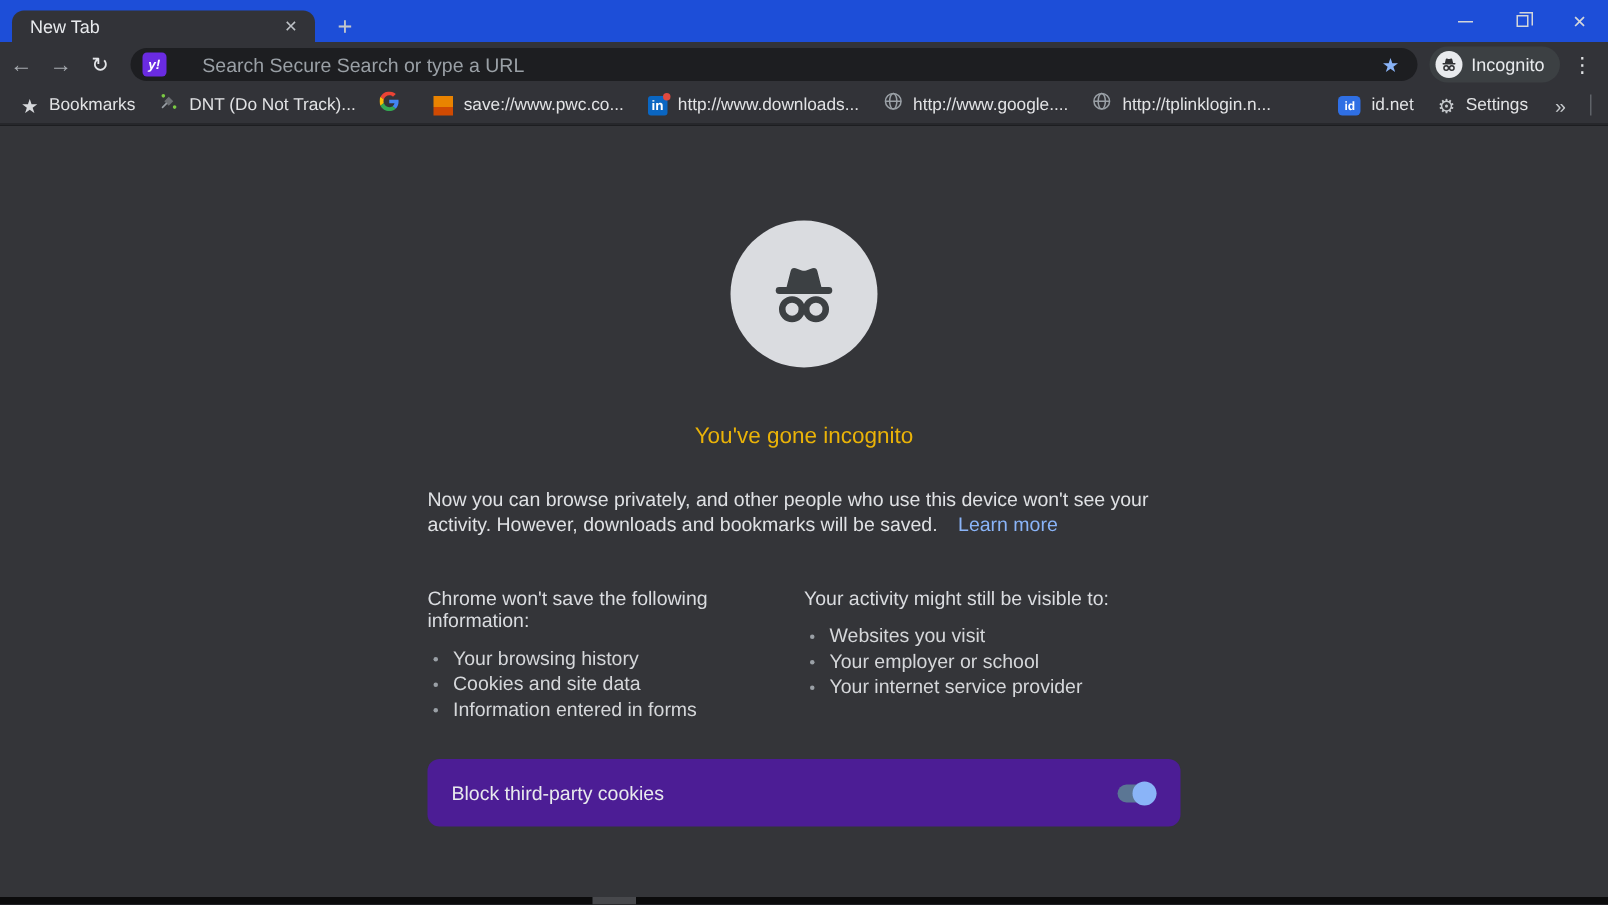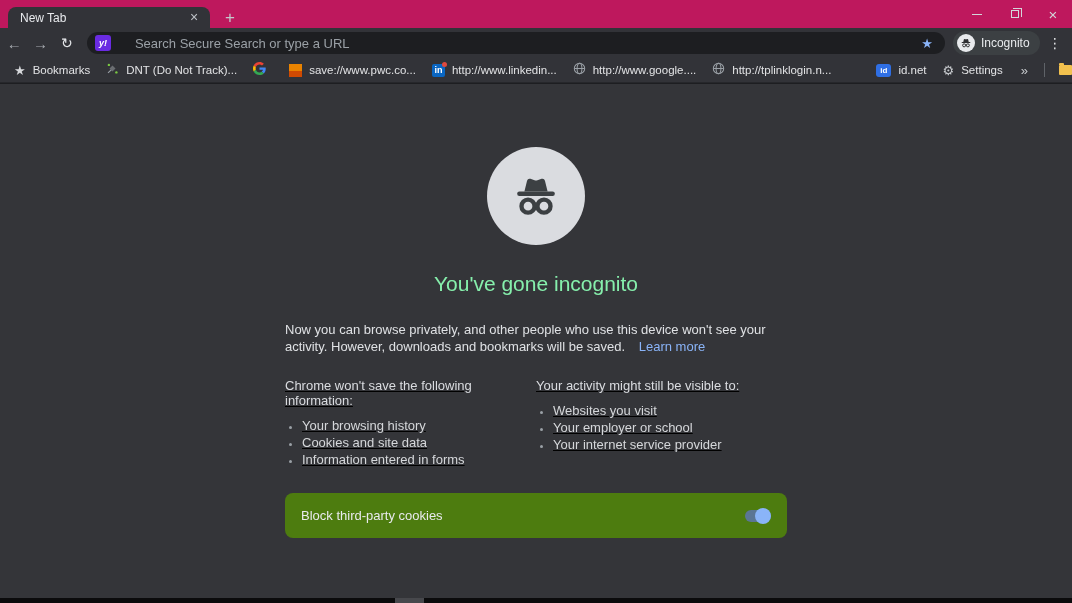--- a/index.html
+++ b/index.html
@@ -1,20 +1,20 @@
 <!DOCTYPE html>
 <html style="--accent-link: #8ab4f8; --toggle-on-color: #8ab4f8; --secure-search-bg: #6a2be2; --linkedin-blue: #0a66c2; --idnet-blue: #2f6fe4; --folder-yellow: #f2c14e; --pwc-orange: #e98300; --pwc-red: #d04a02; --dnt-green: #7ac943;"><head>
 <meta charset="utf-8">
 <style>
   * { margin:0; padding:0; box-sizing:border-box; }
   html,body { width:1072px; height:603px; overflow:hidden; }
   body { font-family:"Liberation Sans", sans-serif; background:#1d1e21; position:relative; }
 
   
-  .tabstrip { position:absolute; top:0; left:0; width:1072px; height:28px; background:#be185d; }
+  .tabstrip { position:absolute; top:0; left:0; width:1072px; height:28px; background:#1d4ed8; }
   .tab { position:absolute; left:8px; top:7px; width:202px; height:21px; background:#323338;
          border-radius:8px 8px 0 0; display:flex; align-items:center; padding:0 8px 0 12px; }
   .tab-title { font-size:12px; color:#e8eaed; flex:1; white-space:nowrap; overflow:hidden; }
   .tab-close { color:#bdc1c6; font-size:14px; line-height:14px; width:16px; height:16px; text-align:center;
                border-radius:50%; cursor:pointer; }
   .newtab-btn { position:absolute; left:218px; top:6px; width:24px; height:24px; color:#c4c7cb;
                 font-size:17px; line-height:23px; text-align:center; border-radius:50%; cursor:pointer; }
   .win-controls { position:absolute; right:0; top:0; height:28px; display:flex; }
   .wc { width:38px; height:28px; display:flex; align-items:center; justify-content:center; color:#d3d6da; }
   .wc.close-btn { font-size:15px; }
@@ -67,29 +67,29 @@
                background:var(--folder-yellow,#f2c14e); border-radius:1px 1px 0 0; }
   .bm-right { margin-left:auto; display:flex; align-items:center; }
   .bm-overflow { color:#c7cacd; font-size:13px; padding:0 10px; cursor:pointer; }
   .bm-divider { width:1px; height:14px; background:#5f6368; margin:0 6px; }
 
   
   .content { position:absolute; top:84px; left:0; width:1072px; height:514px; background:#343539; }
   .center-col { width:502px; margin:0 auto; padding-top:63px; }
   .incog-circle { width:98px; height:98px; border-radius:50%; background:#dadce0; margin:0 auto;
                   display:flex; align-items:center; justify-content:center; }
-  h1.heading { font-size:21px; font-weight:400; color:#86efac; text-align:center; margin-top:27px; }
+  h1.heading { font-size:15px; font-weight:400; color:#eab308; text-align:center; margin-top:37px; }
   .intro { margin-top:25px; font-size:13px; line-height:17px; color:#dfe1e4; }
   .learn-more { color:var(--accent-link,#8ab4f8); text-decoration:none; cursor:pointer;padding-left:10px; }
-  .cols { display:grid; grid-template-columns:1fr 1fr; margin-top:23px;text-decoration:underline; }
+  .cols { display:grid; grid-template-columns:1fr 1fr; margin-top:33px; }
   .col-h { font-size:13px; color:#dadce0; }
   .col ul { margin:9px 0 0 0; padding-left:17px; }
   .col li { font-size:13px; line-height:17px; color:#d5d7da; }
   .col li::marker { color:#9aa0a6; font-size:11px; }
-  .cookie-card { margin-top:25px; background:#4d7c0f; border-radius:8px; padding:14px 16px;
+  .cookie-card { margin-top:25px; background:#4c1d95; border-radius:8px; padding:14px 16px;
                  display:flex; align-items:center; gap:16px; }
   .card-text { flex:1; }
   .card-title { font-size:13px; line-height:17px; color:#e8eaed; }
   .card-desc { font-size:13px; line-height:17px; color:#cfd1d4; max-width:432px; }
   .toggle { position:relative; width:26px; height:12px; border-radius:6px; background:#5b7694;
             flex:0 0 auto; cursor:pointer; }
   .toggle .knob { position:absolute; top:-2px; left:0; width:16px; height:16px; border-radius:50%;
             background:#9aa0a6; transition:left .1s; }
   .toggle.on .knob { left:10px; background:var(--toggle-on-color,#8ab4f8); }
 
@@ -167,21 +167,21 @@
       </svg>
     </span>
     <span class="bm-label"></span>
   </div>
   <div class="bm-item">
     <span class="pwc-ic"></span>
     <span class="bm-label">save://www.pwc.co...</span>
   </div>
   <div class="bm-item">
     <span class="li-ic">in</span>
-    <span class="bm-label">http://www.linkedin...</span>
+    <span class="bm-label">http://www.downloads...</span>
   </div>
   <div class="bm-item">
     <span>
       <svg width="13" height="13" viewBox="0 0 14 14" fill="none" stroke="#9aa0a6" stroke-width="1.1">
         <circle cx="7" cy="7" r="5.6"></circle>
         <ellipse cx="7" cy="7" rx="2.6" ry="5.6"></ellipse>
         <line x1="1.4" y1="7" x2="12.6" y2="7"></line>
       </svg>
     </span>
     <span class="bm-label">http://www.google....</span>

